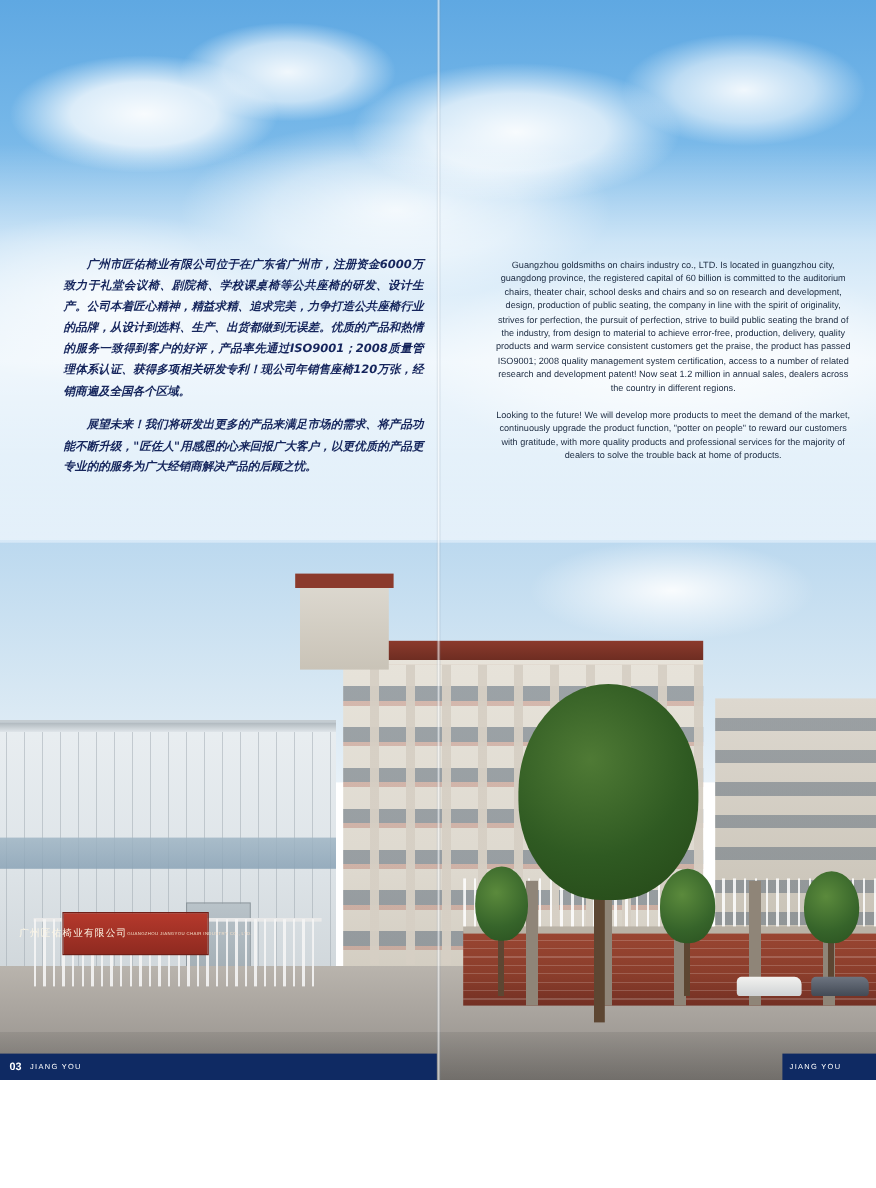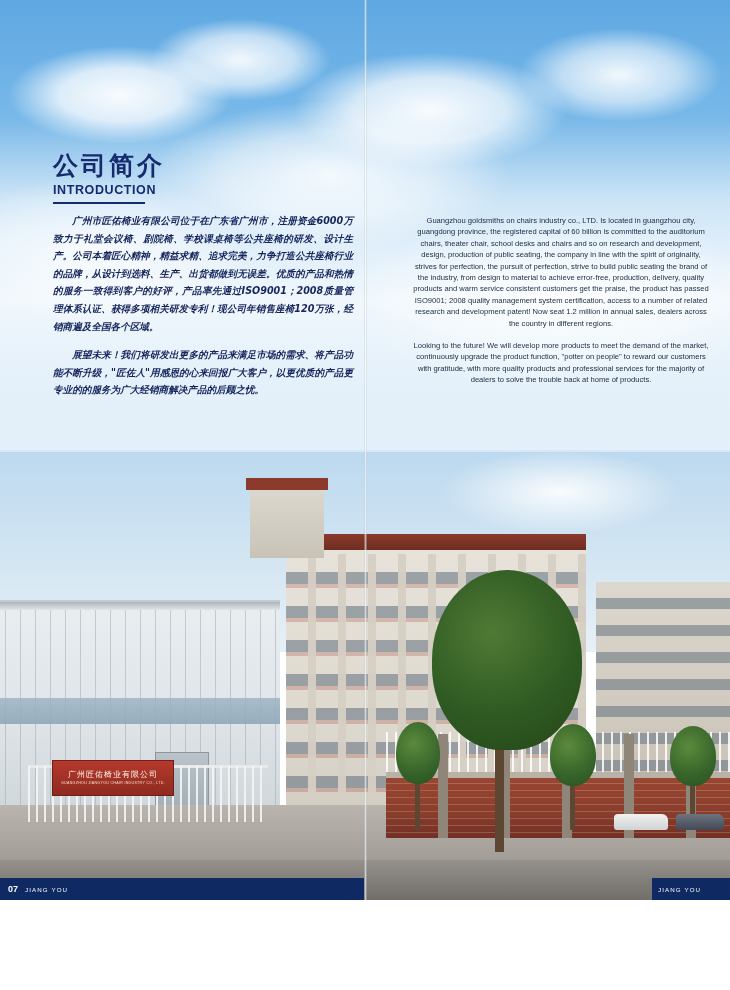--- a/index.html
+++ b/index.html
@@ -252,21 +252,21 @@
   .gate-top {
     position: absolute; left: 28px; bottom: 132px; width: 240px; height: 3px;
     background: #e9e9e9;
   }
 
   
   .signboard {
     position: absolute; left: 52px; bottom: 104px; width: 120px; height: 34px;
     background: linear-gradient(to bottom, #b5392c, #8f2a20);
     border: 1px solid #6f1f18;
-    display: flex; flex-direction: column; align-items: center; justify-content: center;
+    display: flex; flex-direction: row; align-items: center; justify-content: center;
     z-index: 4;
   }
   .sign-cn {
     font-family: "DejaVu Sans", "Liberation Sans", sans-serif;
     color: #fdf6e6; font-size: 8px; letter-spacing: 1px; line-height: 10px; white-space: nowrap;
   }
   .sign-en {
     font-family: "Liberation Sans", sans-serif;
     color: #f3dfc9; font-size: 3.6px; letter-spacing: .3px; line-height: 6px; white-space: nowrap;
   }
@@ -313,25 +313,20 @@
   }
 </style>
 </head>
 <body>
 
 <div class="spread">
 
   <div class="sky"></div>
   <div class="copy-wash"></div>
 
-  <div class="title-block">
-    <div class="title-cn">公司简介</div>
-    <div class="title-en">INTRODUCTION</div>
-    <div class="title-rule"></div>
-  </div>
 
   <div class="cn-copy">
     <p>广州市匠佑椅业有限公司位于在广东省广州市，注册资金6000万致力于礼堂会议椅、剧院椅、学校课桌椅等公共座椅的研发、设计生产。公司本着匠心精神，精益求精、追求完美，力争打造公共座椅行业的品牌，从设计到选料、生产、出货都做到无误差。优质的产品和热情的服务一致得到客户的好评，产品率先通过ISO9001；2008质量管理体系认证、获得多项相关研发专利！现公司年销售座椅120万张，经销商遍及全国各个区域。</p>
     <p>展望未来！我们将研发出更多的产品来满足市场的需求、将产品功能不断升级，"匠佐人"用感恩的心来回报广大客户，以更优质的产品更专业的的服务为广大经销商解决产品的后顾之忧。</p>
   </div>
 
   <div class="en-copy">
     <p>Guangzhou goldsmiths on chairs industry co., LTD. Is located in guangzhou city, guangdong province, the registered capital of 60 billion is committed to the auditorium chairs, theater chair, school desks and chairs and so on research and development, design, production of public seating, the company in line with the spirit of originality, strives for perfection, the pursuit of perfection, strive to build public seating the brand of the industry, from design to material to achieve error-free, production, delivery, quality products and warm service consistent customers get the praise, the product has passed ISO9001; 2008 quality management system certification, access to a number of related research and development patent! Now seat 1.2 million in annual sales, dealers across the country in different regions.</p>
     <p>Looking to the future! We will develop more products to meet the demand of the market, continuously upgrade the product function, "potter on people" to reward our customers with gratitude, with more quality products and professional services for the majority of dealers to solve the trouble back at home of products.</p>
   </div>
@@ -384,21 +379,21 @@
     <div class="trunk" style="left:690px; top:320px; width:5px; height:56px;"></div>
     <div class="tree" style="left:670px; top:274px; width:46px; height:60px; background: radial-gradient(circle at 40% 35%, #5b8a3c, #36642a 60%, #2a5120 100%);"></div>
 
     <div class="car" style="left:614px; width:54px; background: linear-gradient(to bottom,#f2f2f0,#cfd2d4);"></div>
     <div class="car" style="left:676px; width:48px; background: linear-gradient(to bottom,#6d7480,#434a55);"></div>
   </div>
 
   <div class="gutter"></div>
 
   <div class="footer-left">
-    <div class="page-num">07</div>
+    <div class="page-num">03</div>
     <div class="footer-brand">JIANG YOU</div>
   </div>
   <div class="footer-right">
     <div class="footer-brand">JIANG YOU</div>
   </div>
 
 </div>
 
 <div class="bottom-white"></div>
 

